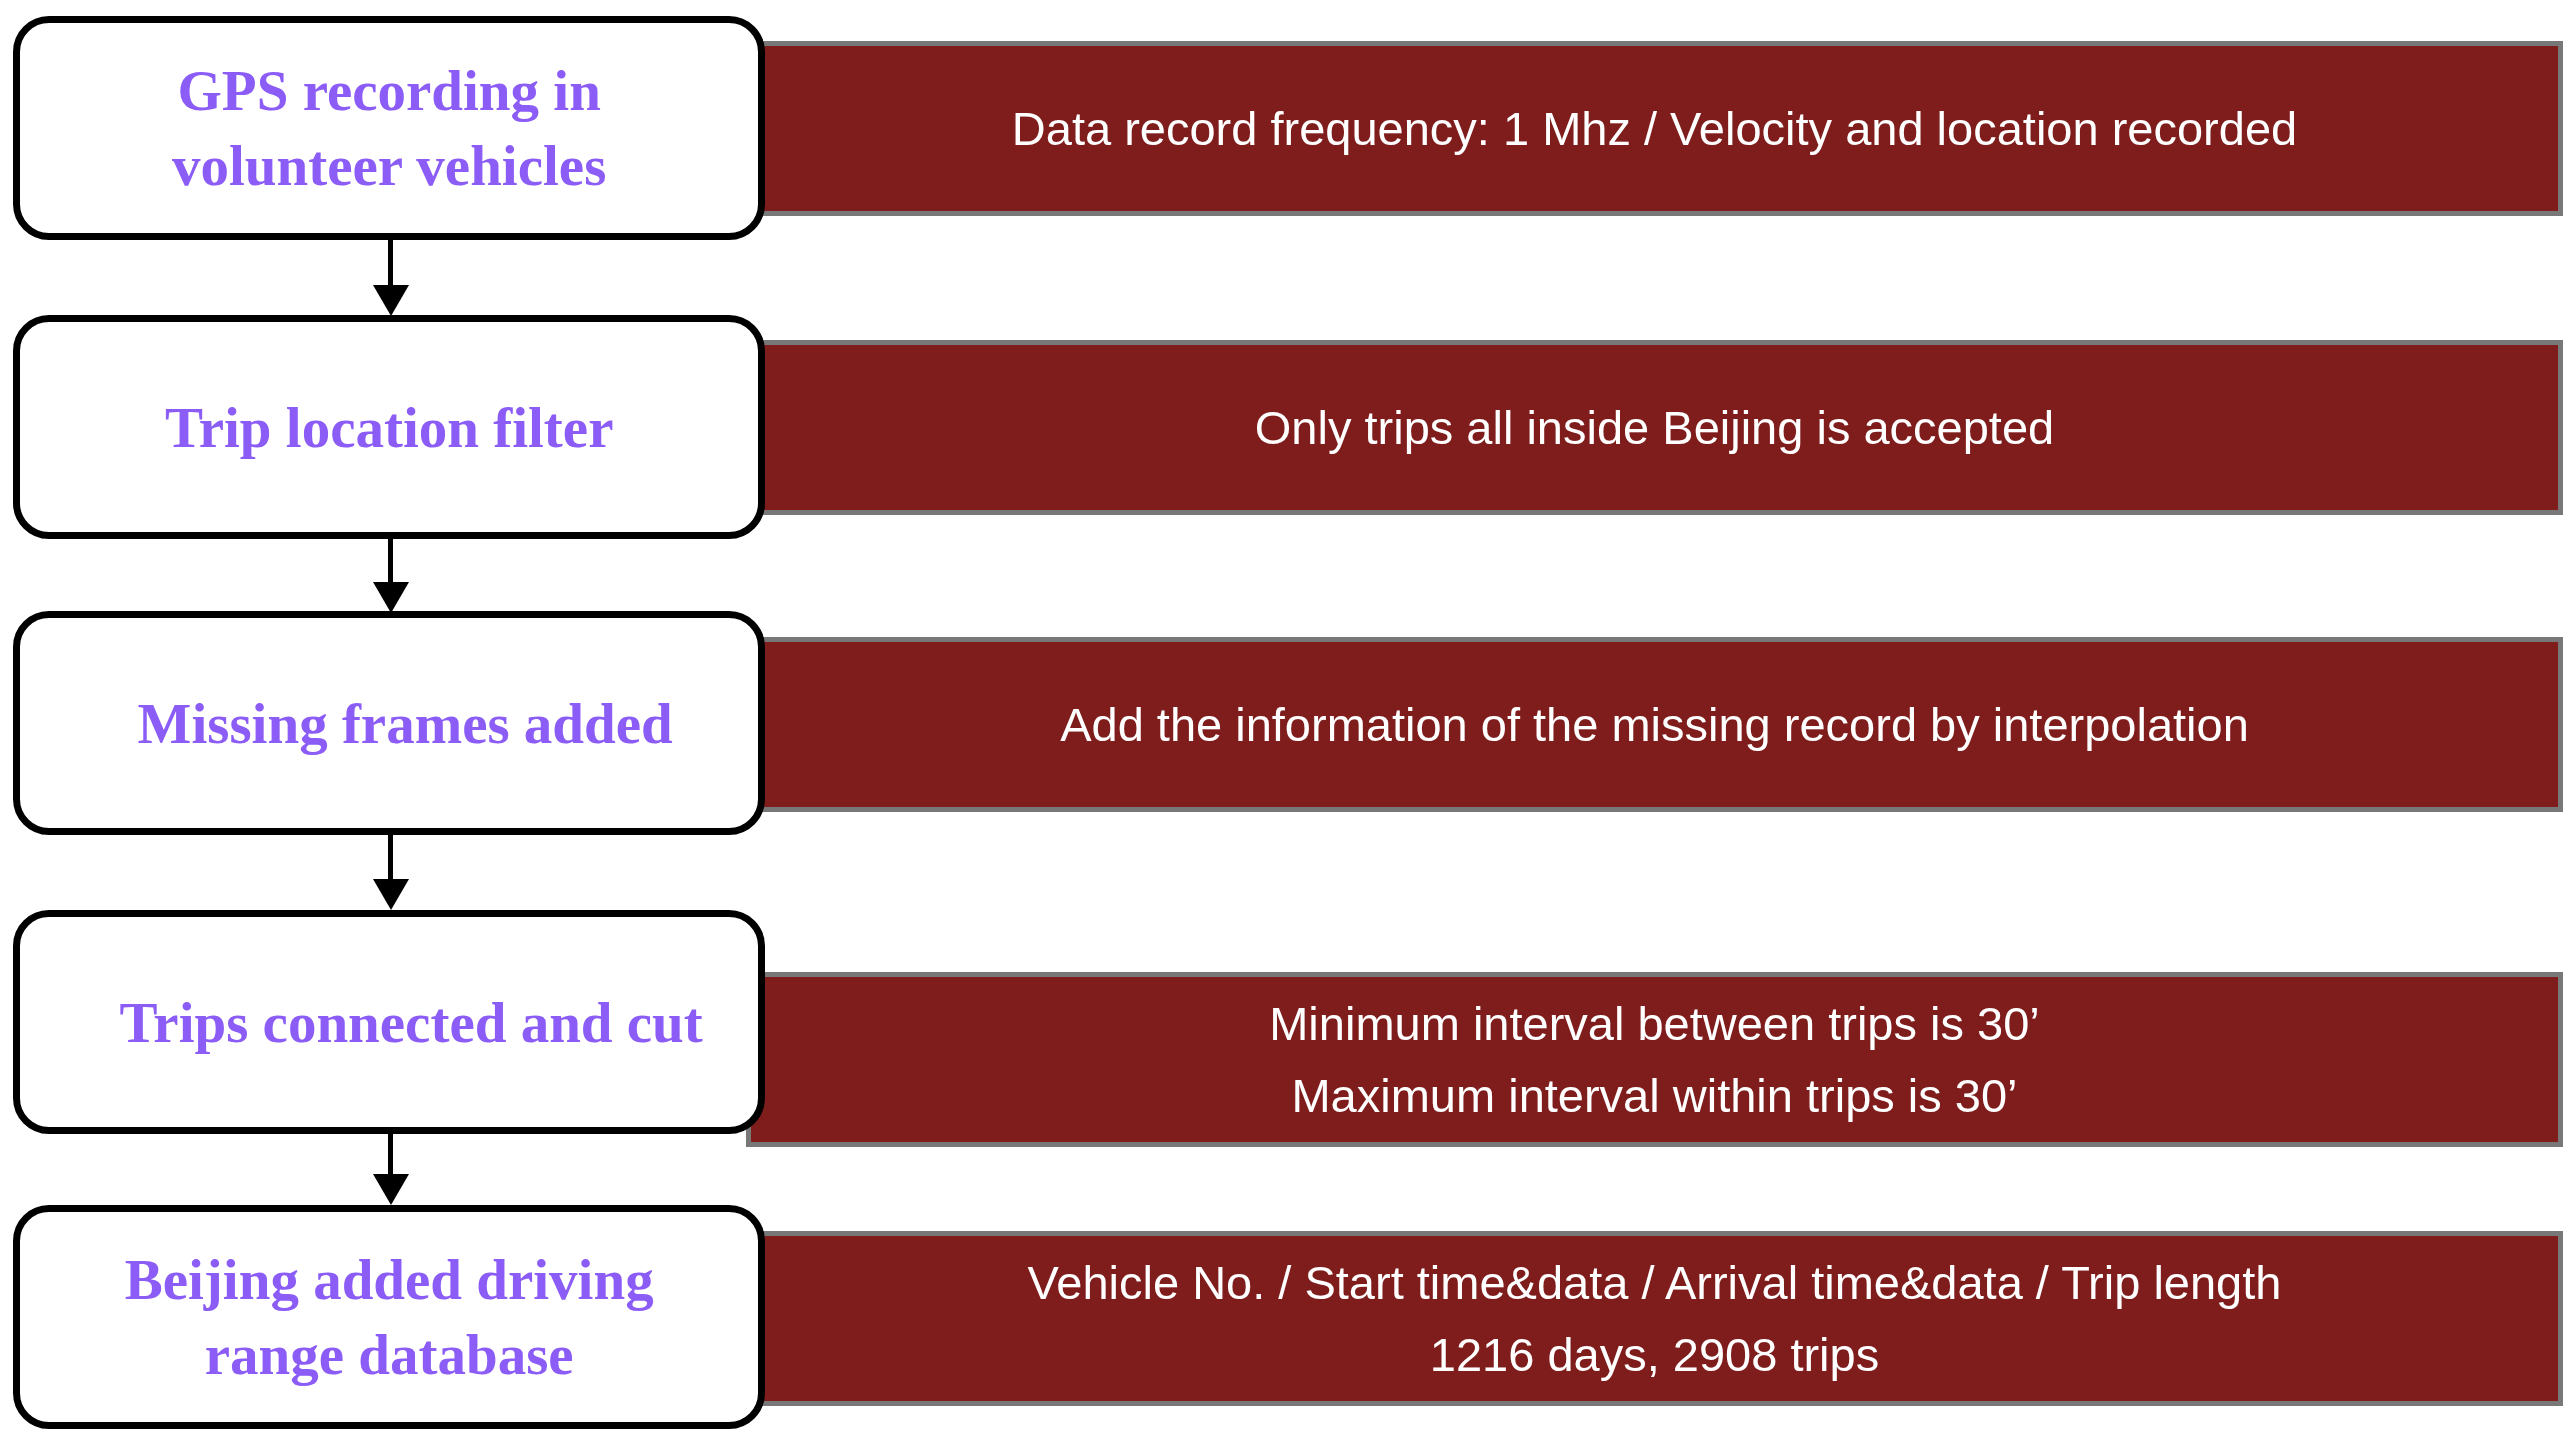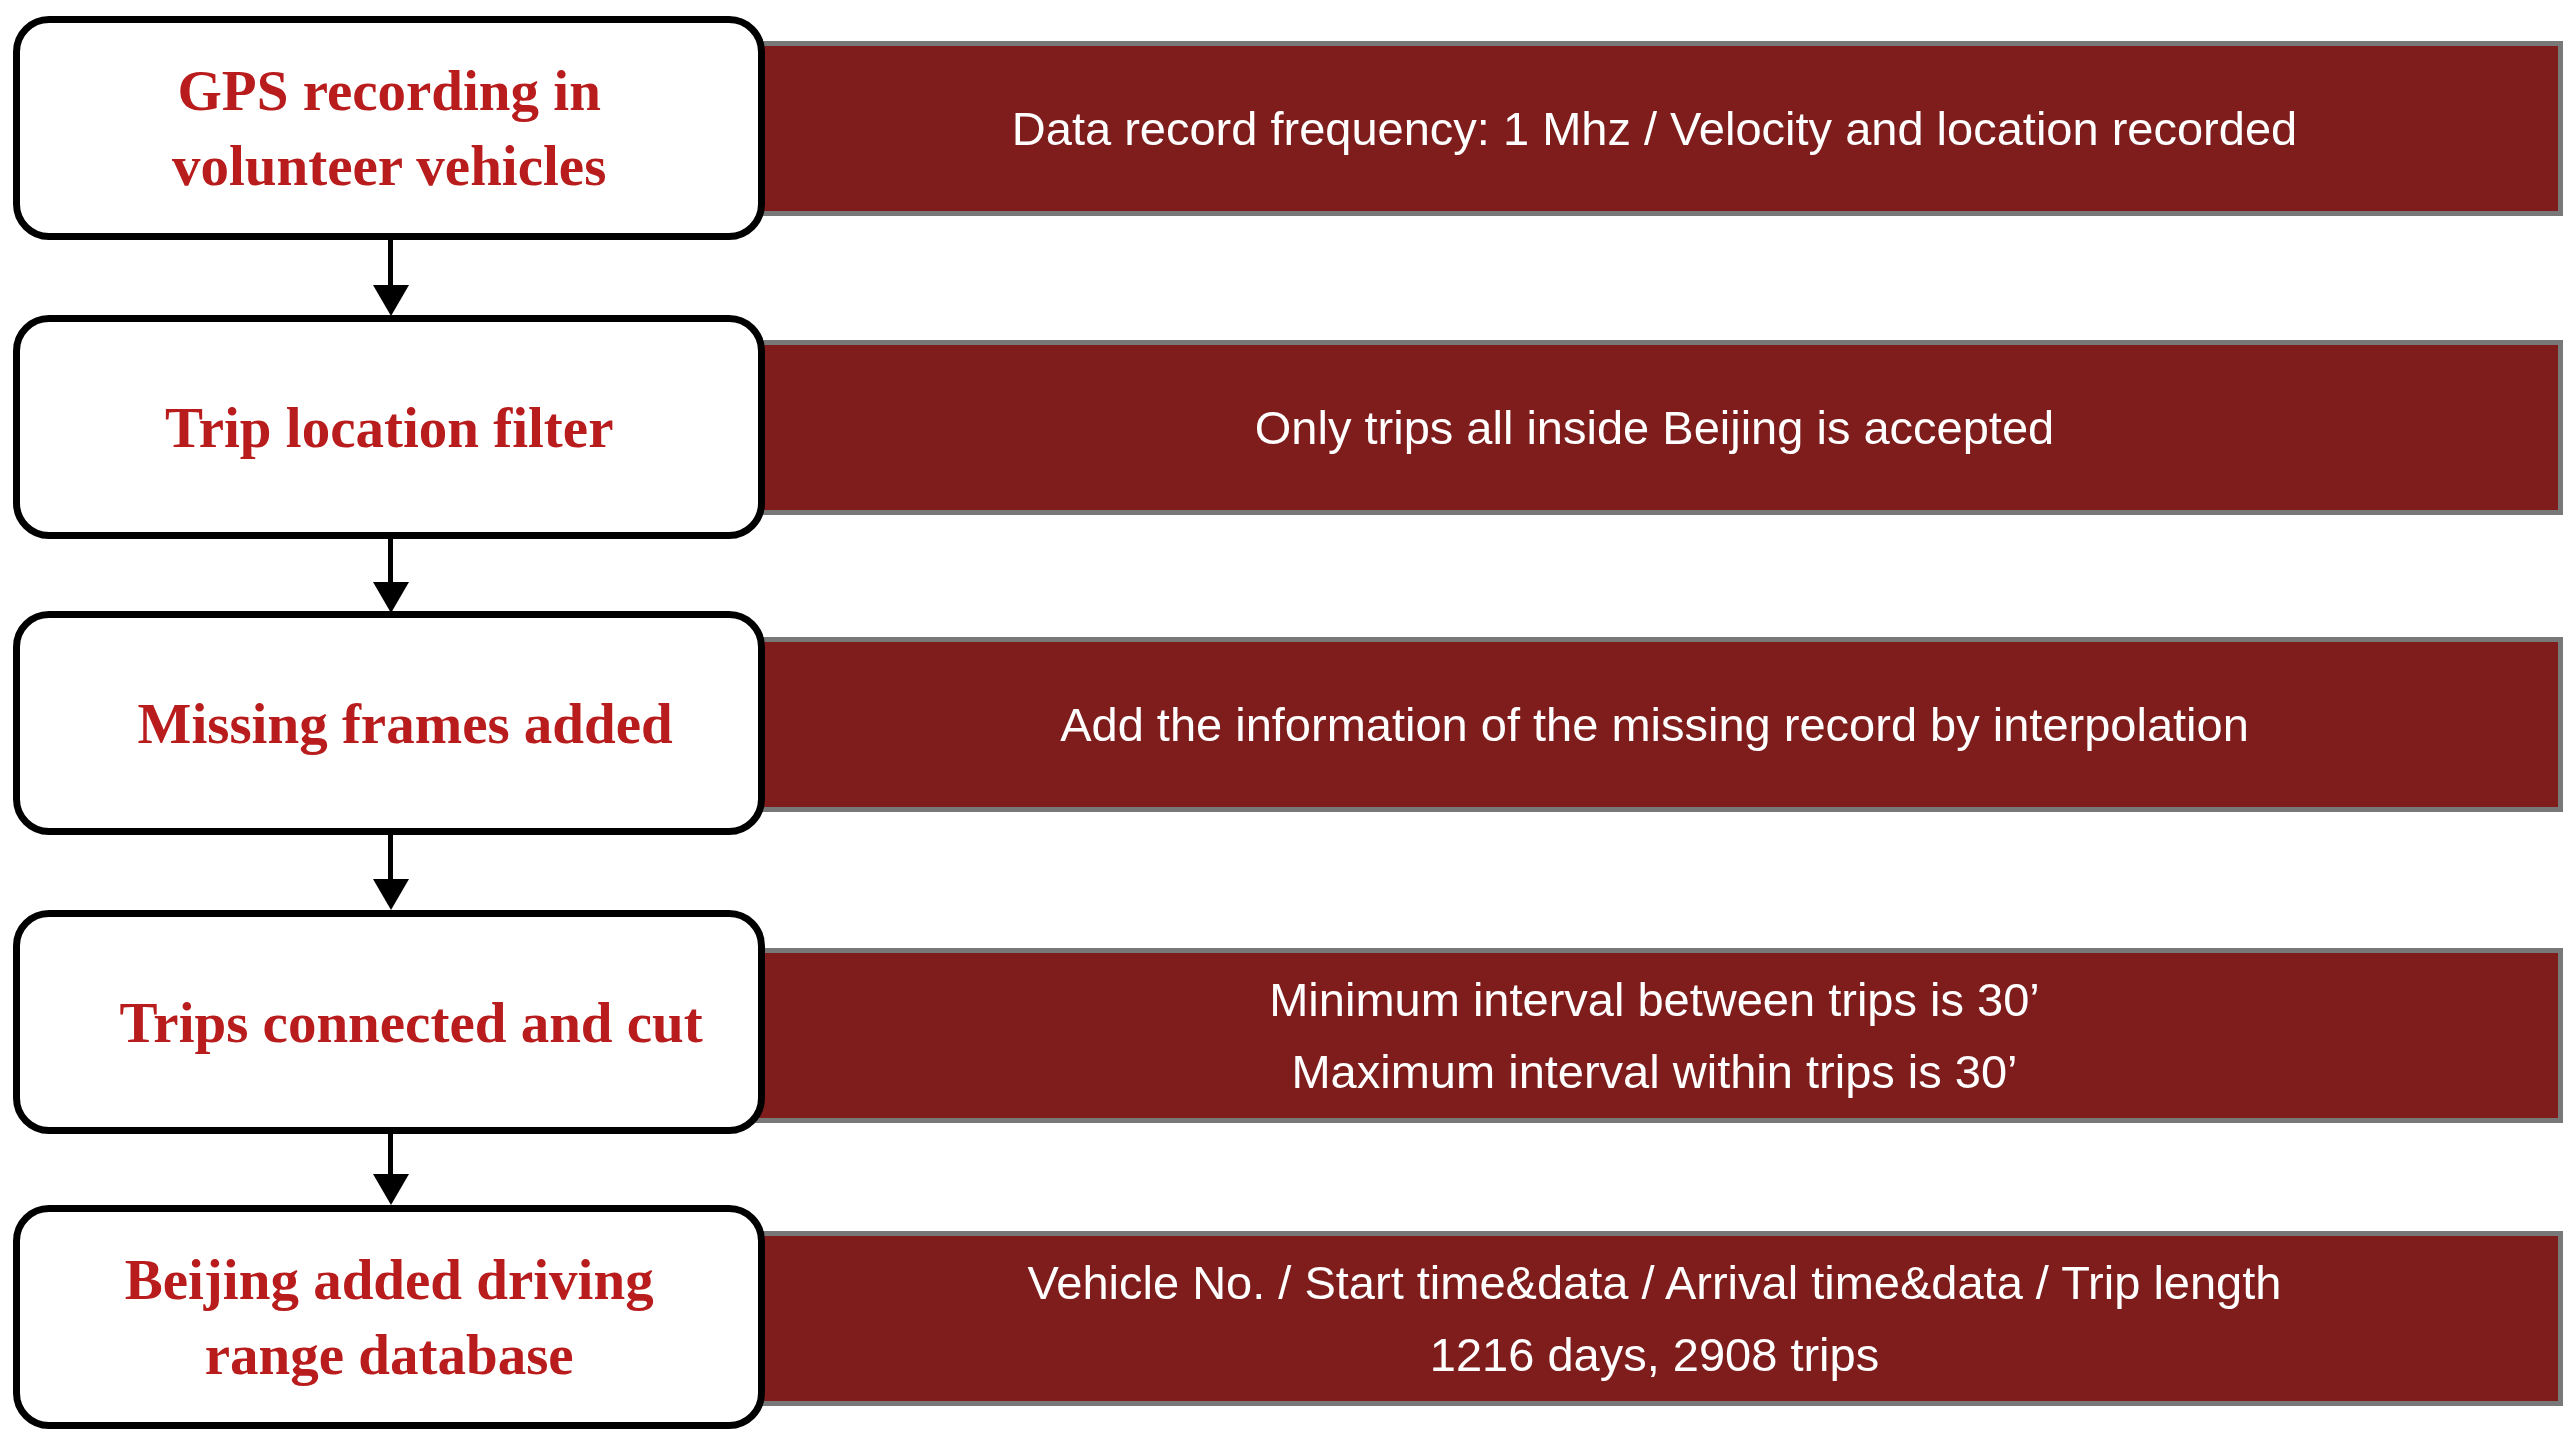--- a/index.html
+++ b/index.html
@@ -46,21 +46,21 @@
     box-sizing: border-box;
     background: #ffffff;
     border: 7px solid #000000;
     border-radius: 36px;
     z-index: 2;
     display: flex;
     flex-direction: column;
     justify-content: center;
     align-items: center;
     text-align: center;
-    color: #b91c1c;
+    color: #8b5cf6;
     font-family: "Liberation Serif", serif;
     font-weight: bold;
     font-size: 57px;
   }
   .box-line {
     line-height: 75px;
     white-space: nowrap;
   }
   
   .arrow-line {
@@ -110,21 +110,21 @@
   <div class="bar" style="top:637px;">
     <div class="bar-line">Add the information of the missing record by interpolation</div>
   </div>
   <div class="stepbox" style="top:611px;padding-left:32px;">
     <div class="box-line">Missing frames added</div>
   </div>
 
   <div class="arrow-line" style="top:835px;height:47px;"></div>
   <div class="arrow-head" style="top:879px;"></div>
 
-  <div class="bar" style="top:948px;">
+  <div class="bar" style="top:972px;">
     <div class="bar-line">Minimum interval between trips is 30’</div>
     <div class="bar-line">Maximum interval within trips is 30’</div>
   </div>
   <div class="stepbox" style="top:910px;padding-left:44px;">
     <div class="box-line">Trips connected and cut</div>
   </div>
 
   <div class="arrow-line" style="top:1134px;height:43px;"></div>
   <div class="arrow-head" style="top:1174px;"></div>
 

